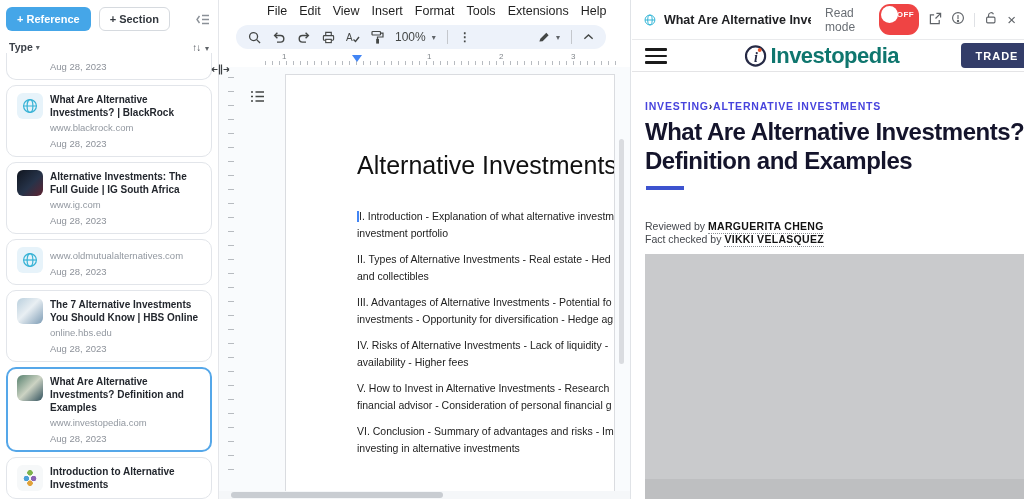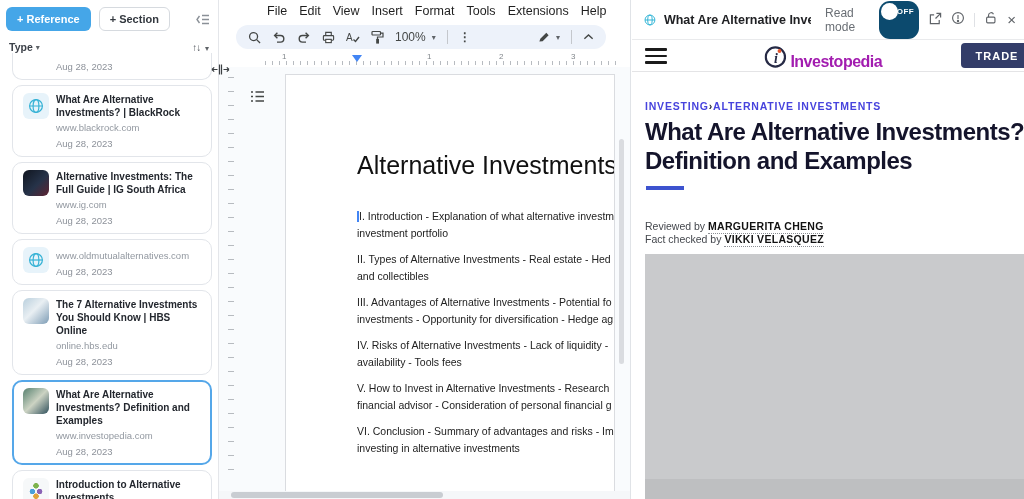--- a/index.html
+++ b/index.html
@@ -15,21 +15,21 @@
                    border:none; border-radius:6px; padding:6px 11px; display:flex; gap:4px; align-items:center; }
   .btn-section { background:#fff; color:#33383f; font-size:11px; font-weight:600;
                  border:1px solid #d6dadf; border-radius:6px; padding:5px 10px; display:flex; gap:4px; align-items:center; }
   .collapse-ic { margin-left:auto; color:#8a9097; display:flex; }
   .filter-row { display:flex; align-items:center; padding:6px 10px 4px 9px; }
   .type-label { font-size:10.5px; font-weight:700; color:#3c4149;text-align:center; }
   .caret-down { font-size:8px; color:#5f6368; margin-left:3px; }
   .sort-ctl { margin-left:auto; font-size:10px; color:#4a4f57; letter-spacing:-1px; }
   .card-list { position:absolute; top:53px; left:0; right:0; bottom:0; padding:0 6px; overflow:hidden; }
   .ref-card { position:relative; background:#fff; border:1px solid #e2e5ea; border-radius:10px;
-              padding:7px 8px 7px 10px; margin-bottom:5px; display:flex; gap:7px; cursor:pointer;margin-left:6px; }
+              padding:7px 8px 7px 10px; margin-bottom:5px; display:flex; gap:7px; cursor:pointer; }
   .ref-card.selected { border:2px solid #55a7e9; padding:6px 7px 6px 9px; }
   .ref-card.partial-top { border-top:none; border-radius:0 0 10px 10px; height:27px; padding-top:3px; }
   .partial-top .card-texts { padding-left:33px; }
   .thumb { width:26px; height:26px; border-radius:6px; flex:0 0 26px; background:#eef2f6;
            display:flex; align-items:center; justify-content:center; overflow:hidden; }
   .thumb svg { display:none; }
   .t-globe { background:#e7f3fa; } .t-globe svg { display:block; }
   .t-ig  { background:linear-gradient(135deg,#10151f 0%,#263349 55%,#5e2331 100%); }
   .t-hbs { background:linear-gradient(135deg,#b9cfdd 0%,#e9eff3 45%,#7d9cb5 100%); }
   .t-inv { background:linear-gradient(135deg,#56806e 0%,#ccd3c3 50%,#30505c 100%); }
@@ -92,37 +92,37 @@
                     background:#c9cdd2; border-radius:3px; }
 
   
   .panel-right { position:absolute; top:0; left:632px; width:392px; height:499px;
                  background:#fff; overflow:hidden; }
   .tab-bar { position:absolute; top:0; left:0; right:0; height:40px; background:#fff;
              border-bottom:1px solid #e9eaec; display:flex; align-items:center; padding:0 8px 0 12px; }
   .tab-title { font-size:12.5px; font-weight:700; color:#202124; margin-left:8px;
                max-width:160px; white-space:nowrap; overflow:hidden; }
   .read-mode { font-size:12px; color:#696e74; margin-left:14px; }
-  .toggle { width:40px; height:38px; border-radius:11px; background:#0c4a6e; position:relative;
+  .toggle { width:40px; height:31px; border-radius:11px; background:#ef4444; position:relative;
             margin-left:8px; flex:0 0 40px; cursor:pointer; }
   .toggle-knob { position:absolute; left:2px; top:2px; width:17px; height:17px; border-radius:50%;
                  background:#fff; }
   .toggle-label { position:absolute; right:5px; top:6px; font-size:8px; font-weight:700; color:#fff;
                   letter-spacing:.5px; }
   .tab-icons { display:flex; align-items:center; gap:9px; margin-left:10px; color:#5f6368; }
   .tab-sep { width:1px; height:14px; background:#dfe1e5; }
   .close-x { font-size:15px; color:#5f6368; line-height:1; cursor:pointer; }
 
   .site-header { position:absolute; top:41px; left:0; right:0; height:31px; background:#fff;
                  border-bottom:1px solid #e4e4e6; }
   .hamburger { position:absolute; left:13px; top:7px; width:22px; cursor:pointer; }
   .hamburger div { height:2.5px; background:#1b1b1b; margin-bottom:4px; border-radius:1px; }
   .brand { position:absolute; left:50%; transform:translateX(-54%); top:2px;
            display:flex; align-items:center; gap:4px; }
-  .brand-text { font-size:16px; font-weight:700; letter-spacing:-0.5px; color:#a21caf;margin-top:10px; }
+  .brand-text { font-size:22px; font-weight:700; letter-spacing:-0.5px; color:#0f766e; }
   .trade-btn { position:absolute; right:-9px; top:2px; width:72px; height:25px; border:none;
                border-radius:4px; background:#333d69; color:#fff; font-size:11px; font-weight:700;
                letter-spacing:1px; }
 
   .article { position:absolute; top:72px; left:0; right:0; bottom:0; background:#fff; }
   .breadcrumb { position:absolute; left:13px; top:28px; font-size:10.5px; font-weight:700;
                 letter-spacing:.8px; color:#4743dd; display:flex; gap:0; align-items:center; }
   .crumb-sep { color:#23262e; font-weight:700; }
   .headline { position:absolute; left:13px; top:45px; font-size:24px; line-height:29px;
               font-weight:700; letter-spacing:-0.5px; color:#14142b; white-space:nowrap; }
@@ -354,21 +354,21 @@
             <div class="doc-line">and collectibles</div>
           </div>
 
           <div class="doc-par">
             <div class="doc-line">III. Advantages of Alternative Investments - Potential fo</div>
             <div class="doc-line">investments - Opportunity for diversification - Hedge ag</div>
           </div>
 
           <div class="doc-par">
             <div class="doc-line">IV. Risks of Alternative Investments - Lack of liquidity -</div>
-            <div class="doc-line">availability - Tools fees</div>
+            <div class="doc-line">availability - Higher fees</div>
           </div>
 
           <div class="doc-par">
             <div class="doc-line">V. How to Invest in Alternative Investments - Research</div>
             <div class="doc-line">financial advisor - Consideration of personal financial g</div>
           </div>
 
           <div class="doc-par">
             <div class="doc-line">VI. Conclusion - Summary of advantages and risks - Im</div>
             <div class="doc-line">investing in alternative investments</div>

